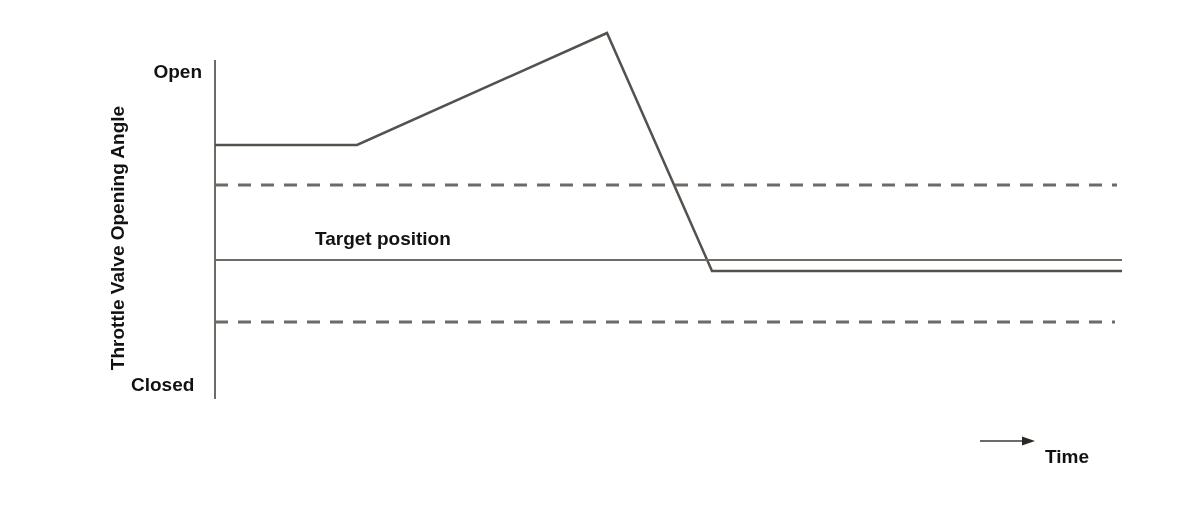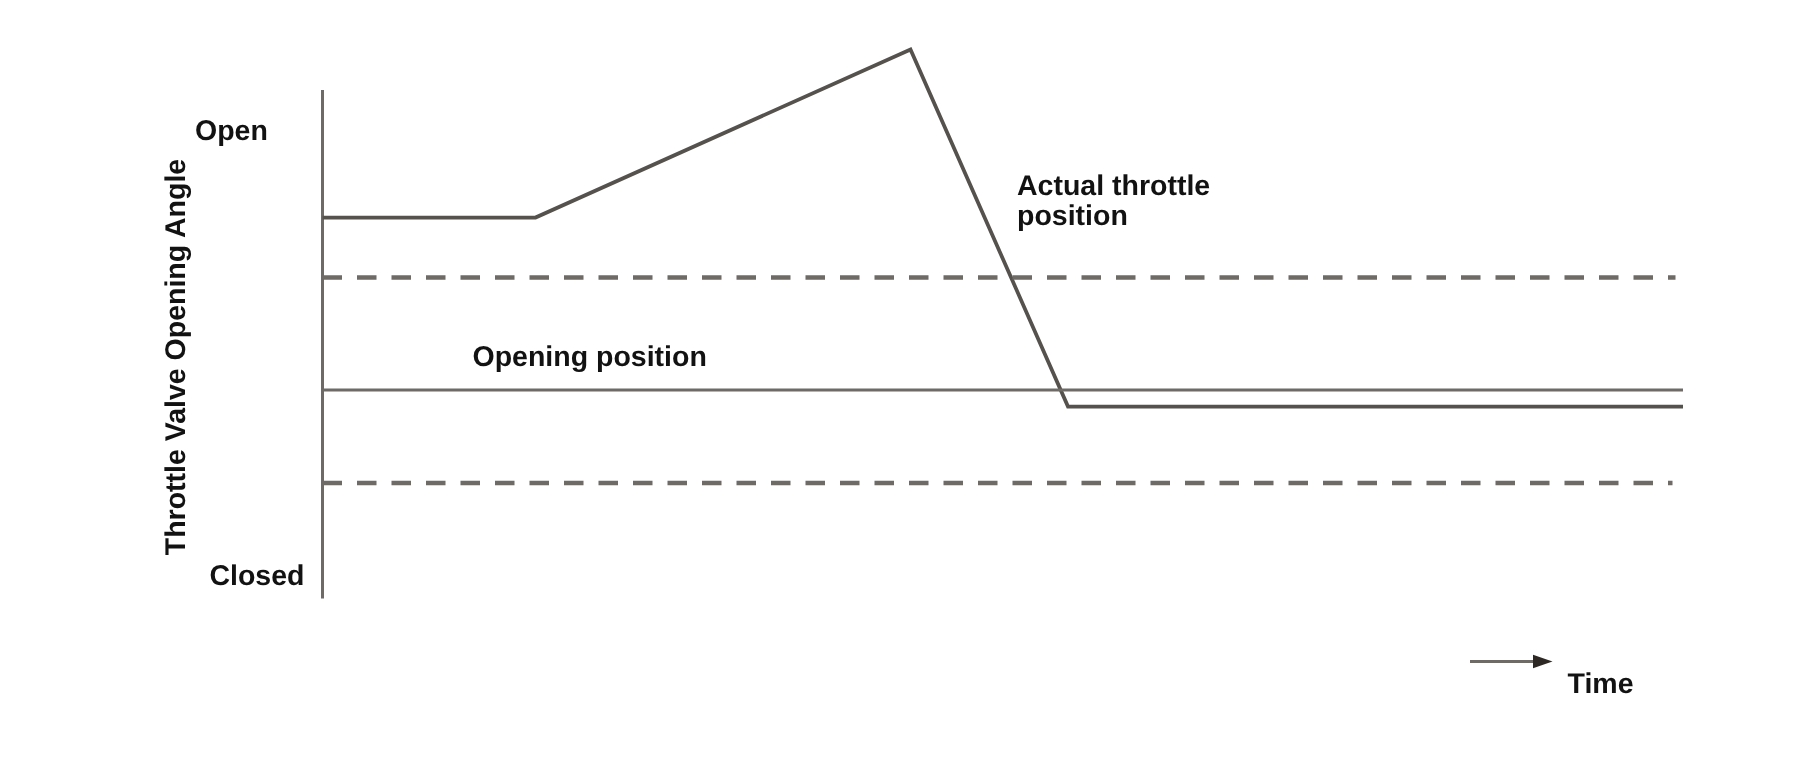--- a/index.html
+++ b/index.html
@@ -19,22 +19,22 @@
     display: block;
   }
   .lbl {
     position: absolute;
     font-weight: bold;
     font-size: 19px;
     line-height: 1.05;
     color: #121212;
     white-space: pre-line;
   }
-  .lbl-open    { left: 130px; top: 62px;  width: 72px; text-align: left; margin-top: 16px; }
-  .lbl-closed  { left: 131px; top: 375px; width: 72px; text-align: right; }
+  .lbl-open    { left: 130px; top: 62px;  width: 72px; text-align: right; }
+  .lbl-closed  { left: 131px; top: 375px; width: 72px; text-align: left; }
   .lbl-ytitle  {
     left: 118px; top: 238px;
     transform: translate(-50%, -50%) rotate(-90deg);
     white-space: nowrap;
     font-size: 19px;
   }
   .lbl-target  { left: 315px; top: 229px; }
   .lbl-actual  { left: 678px; top: 115px; }
   .lbl-time    { left: 1045px; top: 427px; margin-top: 20px; }
 </style>
@@ -52,20 +52,18 @@
       <line x1="980" y1="441" x2="1025" y2="441" stroke="#6e6a66" stroke-width="2"></line>
       <polygon points="1035,441 1022,436.5 1022,445.5" fill="#2e2824"></polygon>
     </svg>
 
   <div class="lbl lbl-ytitle">Throttle Valve Opening Angle</div>
 
   <div class="lbl lbl-open">Open</div>
 
   <div class="lbl lbl-closed">Closed</div>
 
-  <div class="lbl lbl-target">Opening position</div>
+  <div class="lbl lbl-target">Target position</div>
 
-  <div class="lbl lbl-actual">Actual throttle
-position</div>
 
   <div class="lbl lbl-time">Time</div>
 
 </div>
 
 </body></html>

